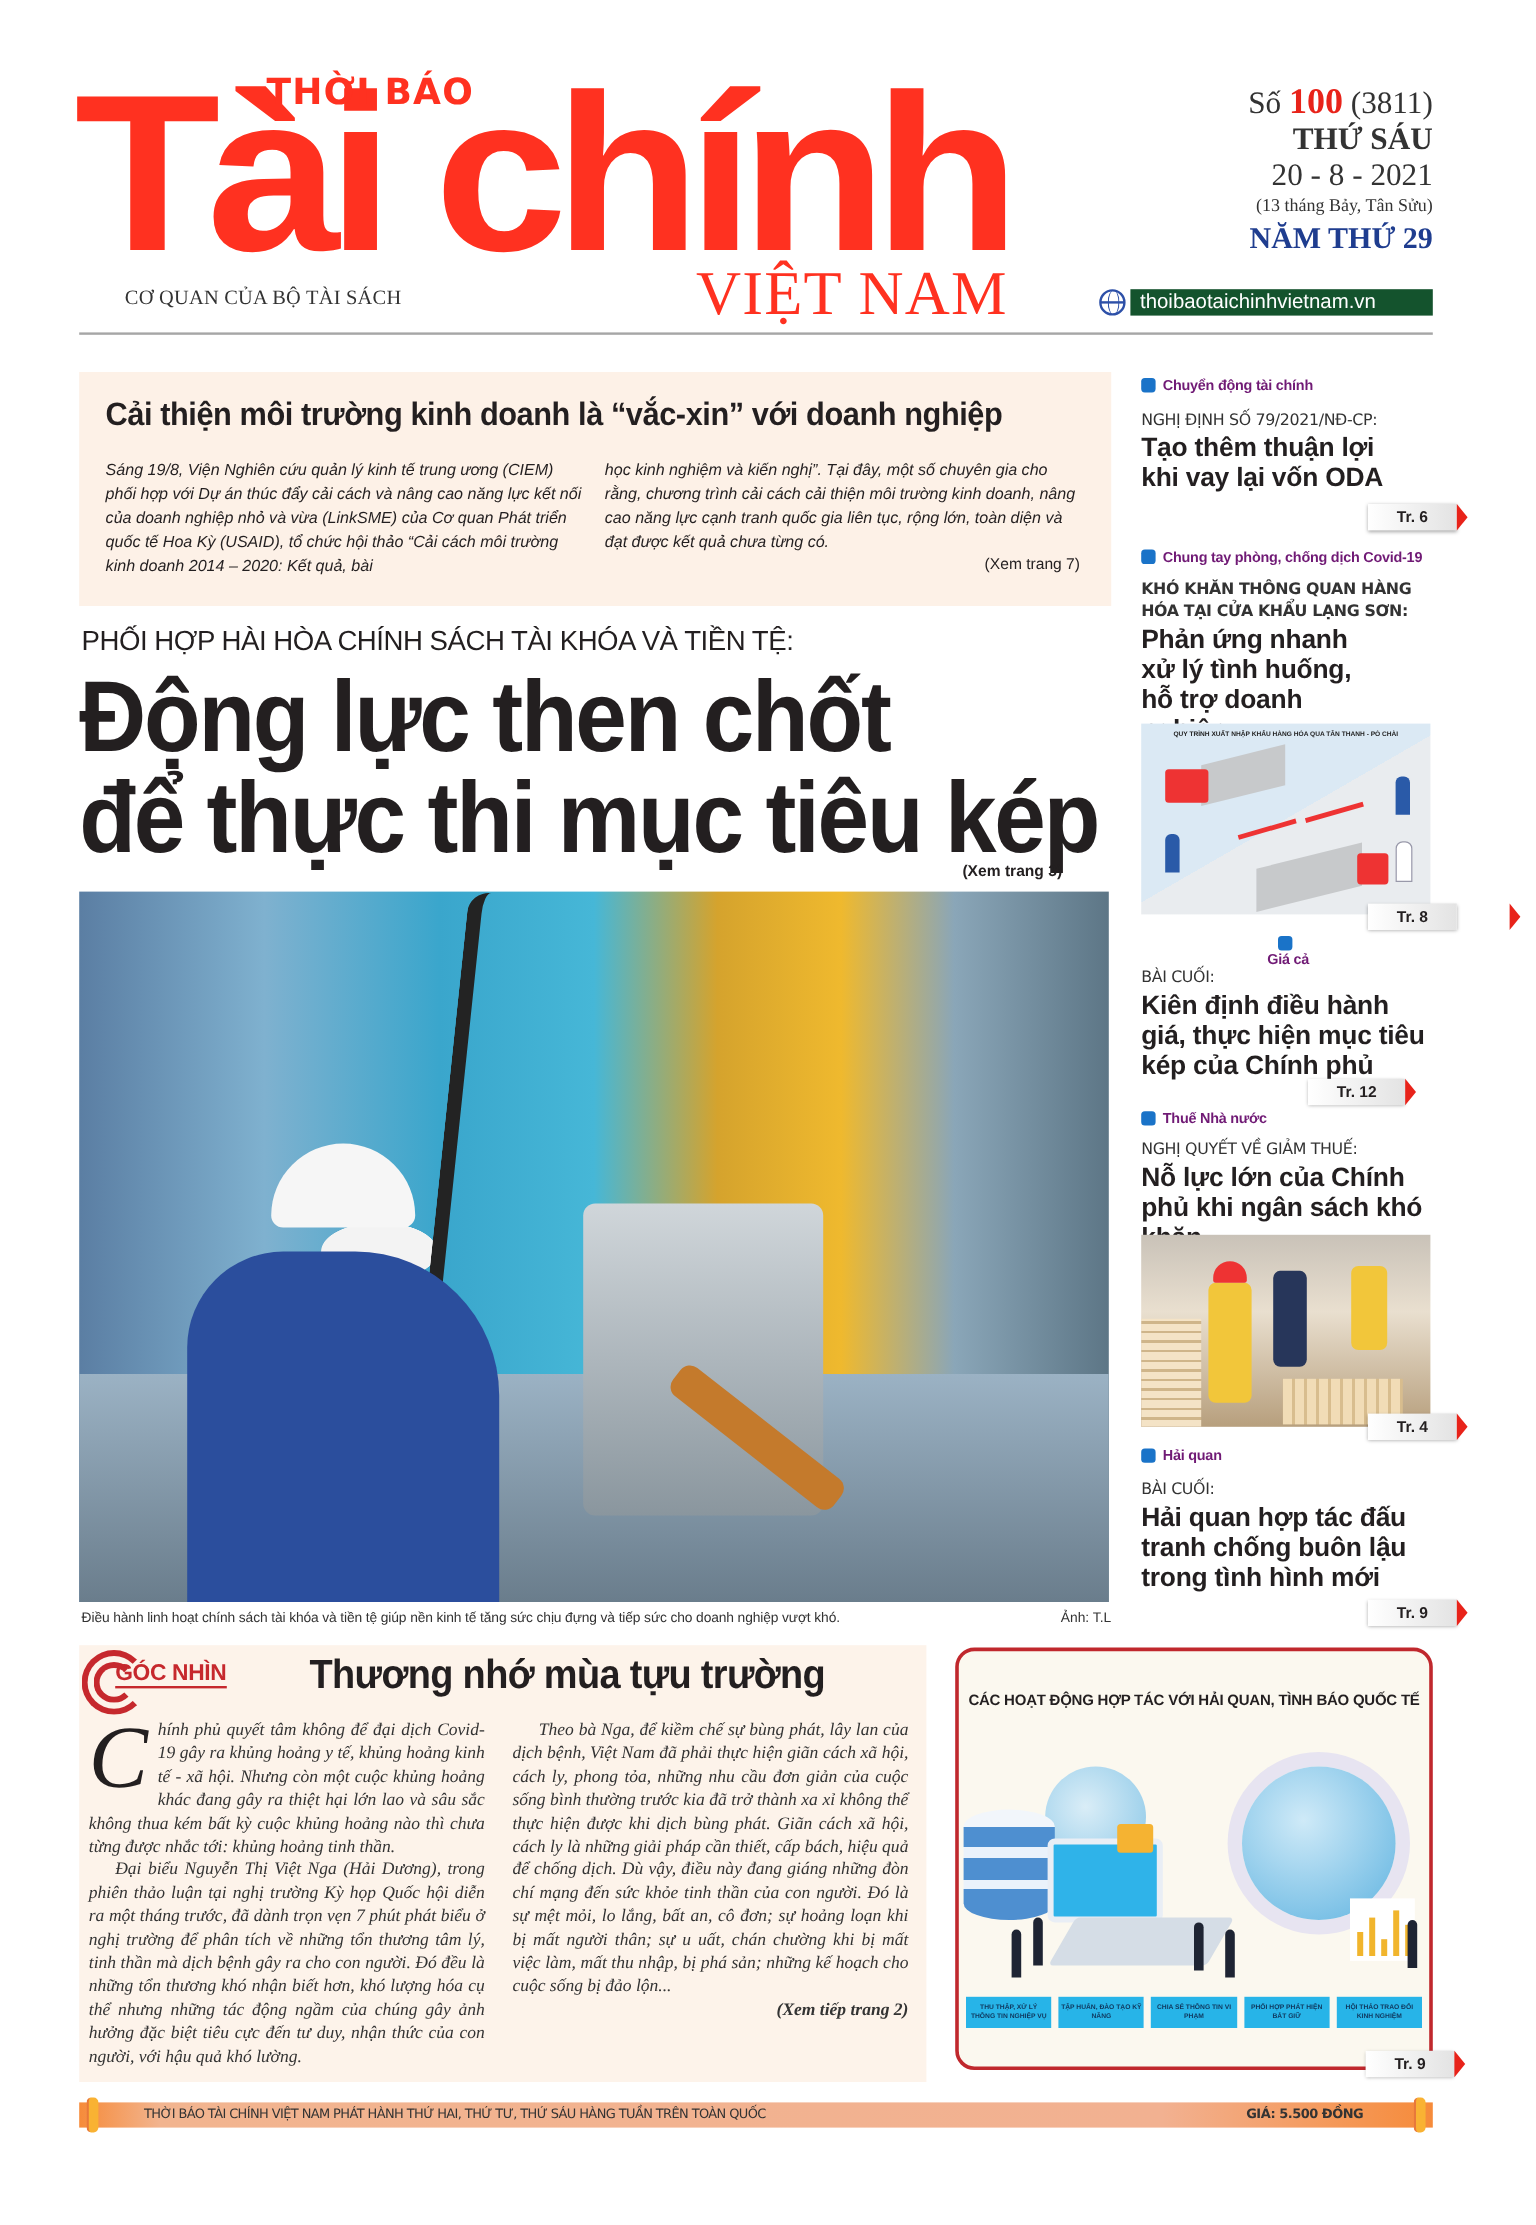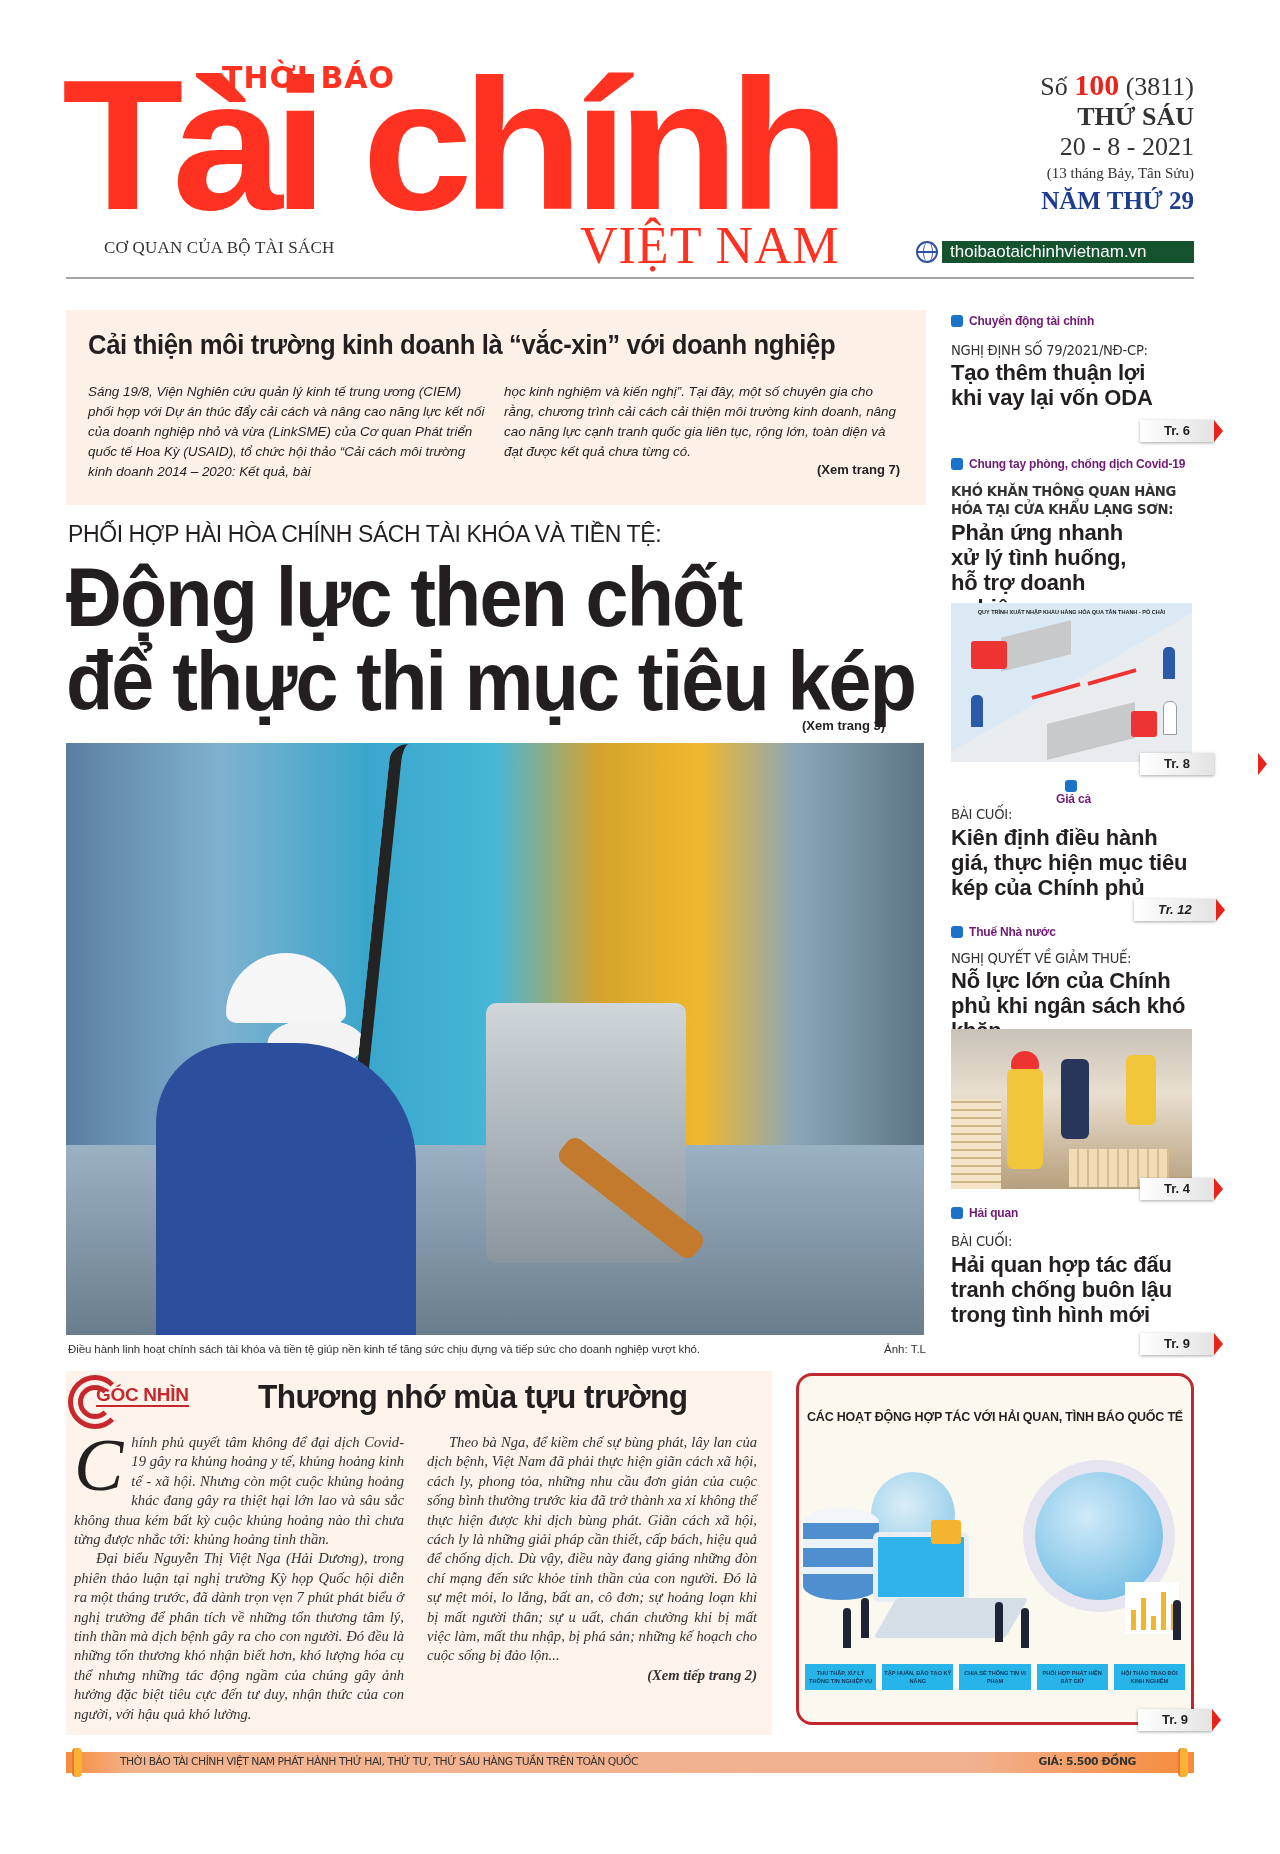--- a/index.html
+++ b/index.html
@@ -26,21 +26,21 @@
   .site .globe::after { content: ""; position: absolute; left: -1px; top: 8px; width: 20px; height: 1.5px; background: #2d50a8; }
   .site .url { flex: 1; height: 22px; background: #14532d; color: #fff; font-size: 17px; line-height: 22px; padding-left: 8px; font-family: "Liberation Sans", sans-serif; }
   .head-rule { left: 66px; top: 277px; width: 1128px; height: 2px; background: #a6a6a6; }
 
   
   .lead { left: 66px; top: 310px; width: 860px; height: 195px; background: #fdf1e7; }
   .lead h2 { position: absolute; left: 22px; top: 20px; font-family: "Liberation Sans", sans-serif; font-weight: 900; font-size: 27px; letter-spacing: -0.4px; color: #231f20; transform: scaleX(0.95); transform-origin: left; white-space: nowrap; }
   .lead .col { position: absolute; top: 72px; width: 400px; font-family: "Liberation Sans", sans-serif; font-style: italic; font-size: 13.4px; line-height: 20px; color: #231f20; }
   .lead .col.c1 { left: 22px; }
   .lead .col.c2 { left: 438px; width: 400px; }
-  .lead .more { position: absolute; right: 26px; top: 152px; font-size: 13px; font-weight: bold; color: #231f20; font-family: "Liberation Sans", sans-serif; }
+  .lead .more { position: absolute; right: 26px; top: 152px; font-size: 13px; font-weight: normal; color: #231f20; font-family: "Liberation Sans", sans-serif; }
 
   
   .kicker { left: 68px; top: 521px; font-family: "Liberation Sans", sans-serif; font-weight: normal; font-size: 23px; letter-spacing: -0.4px; color: #231f20; }
   .headline { left: 66px; top: 555px; font-family: "Liberation Sans", sans-serif; font-weight: 900; font-size: 84px; line-height: 84px; letter-spacing: -2px; color: #231f20; transform: scaleX(0.92); transform-origin: left top; white-space: nowrap; }
   .headline .l { display: block; }
   .hl-more { left: 802px; top: 718px; font-size: 13px; font-weight: bold; color: #231f20; }
 
   
   .photo { left: 66px; top: 743px; width: 858px; height: 592px; overflow: hidden;
     background:
@@ -203,21 +203,21 @@
   <span class="tab">Tr. 8</span>
   <span class="chev"></span>
 </div>
 
 <div class="abs side sec" style="top:780px;flex-direction:column;">
   <span class="sq"></span>
   <span>Giá cả</span>
 </div>
 <div class="abs side kick" style="top:806px;">BÀI CUỐI:</div>
 <div class="abs side stitle" style="top:825px;width:245px;">Kiên định điều hành giá, thực hiện mục tiêu kép của Chính phủ</div>
-<div class="tr" style="left:1134px;top:899px;font-style:italic;">
+<div class="tr" style="left:1090px;top:899px;">
   <span class="tab">Tr. 12</span>
   <span class="chev"></span>
 </div>
 
 <div class="abs side sec" style="top:925px;">
   <span class="sq"></span>
   <span>Thuế Nhà nước</span>
 </div>
 <div class="abs side kick" style="top:950px;">NGHỊ QUYẾT VỀ GIẢM THUẾ:</div>
 <div class="abs side stitle" style="top:968px;width:250px;">Nỗ lực lớn của Chính phủ khi ngân sách khó khăn</div>

